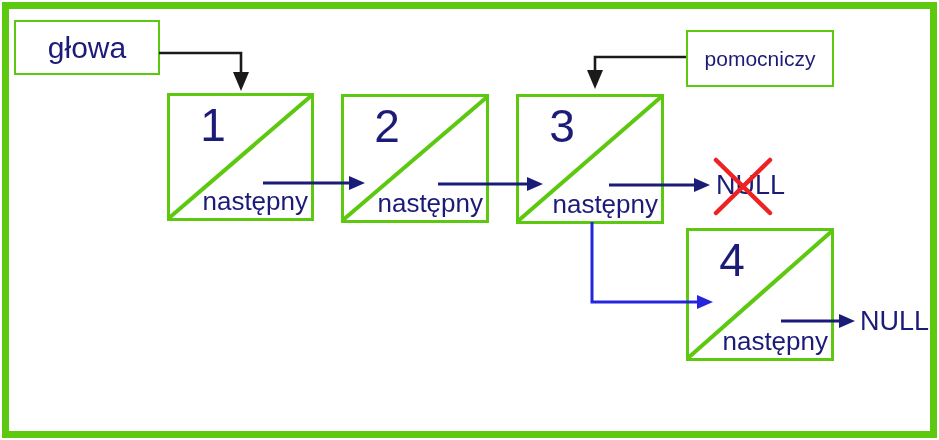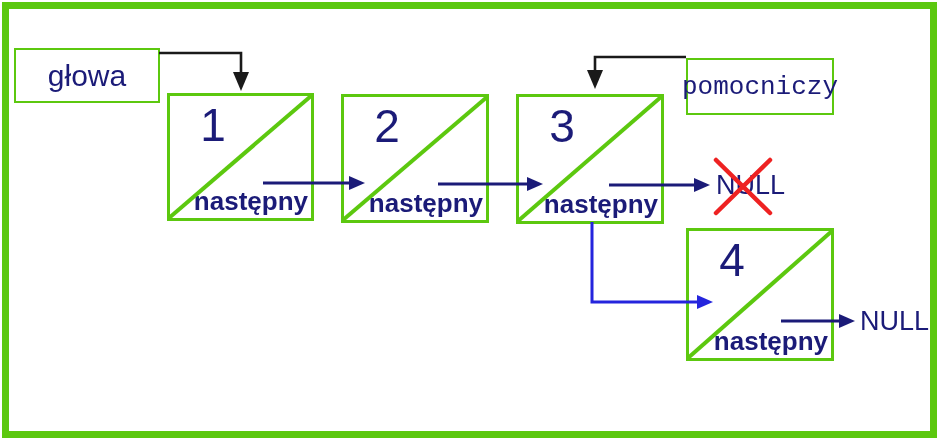--- a/index.html
+++ b/index.html
@@ -16,39 +16,39 @@
     position:relative; width:939px; height:440px;
     background:var(--bg); overflow:hidden;
   }
   .outer-frame {
     position:absolute; left:2px; top:2px; width:935px; height:436px;
     border:7px solid var(--green);
   }
   .label-box {
     position:absolute; border:2px solid var(--green);
     display:flex; align-items:center; justify-content:center;
-    color:var(--navy); background:transparent;margin-top:28px;
+    color:var(--navy); background:transparent;
   }
   #head-box  { left:14px;  top:20px;  width:146px; height:55px; font-size:30px; }
-  #aux-box   { left:686px; top:30px;  width:148px; height:57px; font-size:26px;font-family:Liberation Mono, monospace; }
+  #aux-box   { left:686px; top:30px;  width:148px; height:57px; font-size:21px; }
   #new-box   { left:686px; top:369px; width:148px; height:56px; font-size:30px; }
   .node {
     position:absolute; border:3px solid var(--green); background:transparent;
   }
   #node-1 { left:167px; top:93px;  width:147px; height:128px; }
   #node-2 { left:341px; top:94px;  width:148px; height:129px; }
   #node-3 { left:516px; top:94px;  width:148px; height:130px; }
   #node-4 { left:686px; top:228px; width:148px; height:133px; }
   .node .value {
     position:absolute; left:12px; top:2px; width:62px; text-align:center;
     font-size:46px; color:var(--navy);
   }
   .node .next {
     position:absolute; right:3px; bottom:1px;
-    font-size:26px; color:var(--navy); line-height:1.15;font-weight:bold;
+    font-size:26px; color:var(--navy); line-height:1.15;
   }
   .null-label {
     position:absolute; color:var(--navy); font-size:27px; line-height:28px;
   }
   #null-old { left:716px; top:171px; }
   #null-new { left:860px; top:307px; }
   .overlay {
     position:absolute; left:0; top:0; width:939px; height:440px;
     pointer-events:none; z-index:5;
   }

